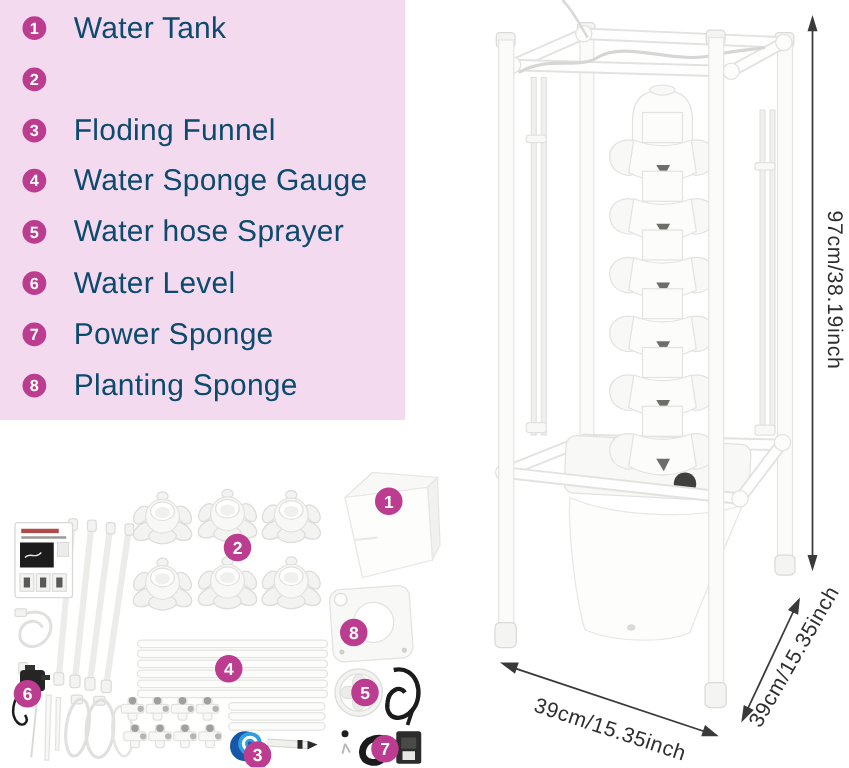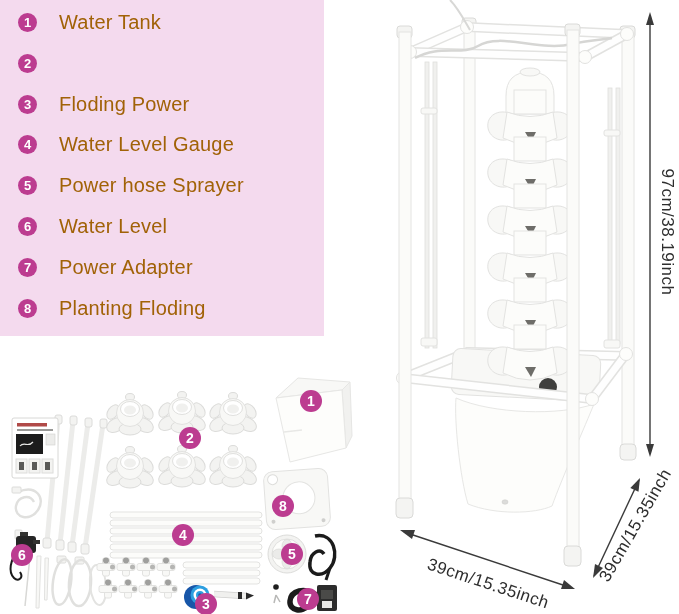--- a/index.html
+++ b/index.html
@@ -8,21 +8,21 @@
   #scene{position:absolute;left:0;top:0;}
 
   
   .legend{position:absolute;left:0;top:0;width:324px;height:336px;
           background:#f4daee;}
   .legend-row{position:absolute;left:0;display:flex;align-items:center;
               padding-left:18px;gap:22px;height:27px;}
   .lbadge{width:19px;height:19px;border-radius:50%;background:#bc3c90;
           color:#fff;font-size:13px;font-weight:bold;display:flex;
           align-items:center;justify-content:center;flex:0 0 19px;}
-  .llabel{font-size:20px;color:#a16207;letter-spacing:.2px;white-space:nowrap;}
+  .llabel{font-size:24px;color:#0c4a6e;letter-spacing:.2px;white-space:nowrap;}
 
   
   .tube{fill:#fbfbf9;stroke:#e4e4e2;stroke-width:1;}
   .cap{fill:#f4f4f2;stroke:#dadad8;stroke-width:1;}
   .barO{stroke:#e2e2e0;stroke-width:10;stroke-linecap:round;fill:none;}
   .barC{stroke:#fefefe;stroke-width:7;stroke-linecap:round;fill:none;}
   .joint{fill:#fdfdfb;stroke:#e2e2e0;stroke-width:1;}
   .lightT{fill:#f0f0ee;stroke:#dededc;stroke-width:.8;}
   .white1{fill:#fcfcfa;stroke:#e3e3e1;stroke-width:1;}
   .white2{fill:#f8f8f6;stroke:#e2e2e0;stroke-width:1;}
@@ -351,37 +351,37 @@
 <div class="legend">
   <div class="legend-row" style="top:9px">
     <span class="lbadge">1</span>
     <span class="llabel">Water Tank</span>
   </div>
   <div class="legend-row" style="top:50px">
     <span class="lbadge">2</span>
   </div>
   <div class="legend-row" style="top:91px">
     <span class="lbadge">3</span>
-    <span class="llabel">Floding Power</span>
+    <span class="llabel">Floding Funnel</span>
   </div>
   <div class="legend-row" style="top:131px">
     <span class="lbadge">4</span>
-    <span class="llabel">Water Level Gauge</span>
+    <span class="llabel">Water Sponge Gauge</span>
   </div>
   <div class="legend-row" style="top:172px">
     <span class="lbadge">5</span>
-    <span class="llabel">Power hose Sprayer</span>
+    <span class="llabel">Water hose Sprayer</span>
   </div>
   <div class="legend-row" style="top:213px">
     <span class="lbadge">6</span>
     <span class="llabel">Water Level</span>
   </div>
   <div class="legend-row" style="top:254px">
     <span class="lbadge">7</span>
-    <span class="llabel">Power Adapter</span>
+    <span class="llabel">Power Sponge</span>
   </div>
   <div class="legend-row" style="top:295px">
     <span class="lbadge">8</span>
-    <span class="llabel">Planting Floding</span>
+    <span class="llabel">Planting Sponge</span>
   </div>
 </div>
 
 </div>
 
 </body></html>

